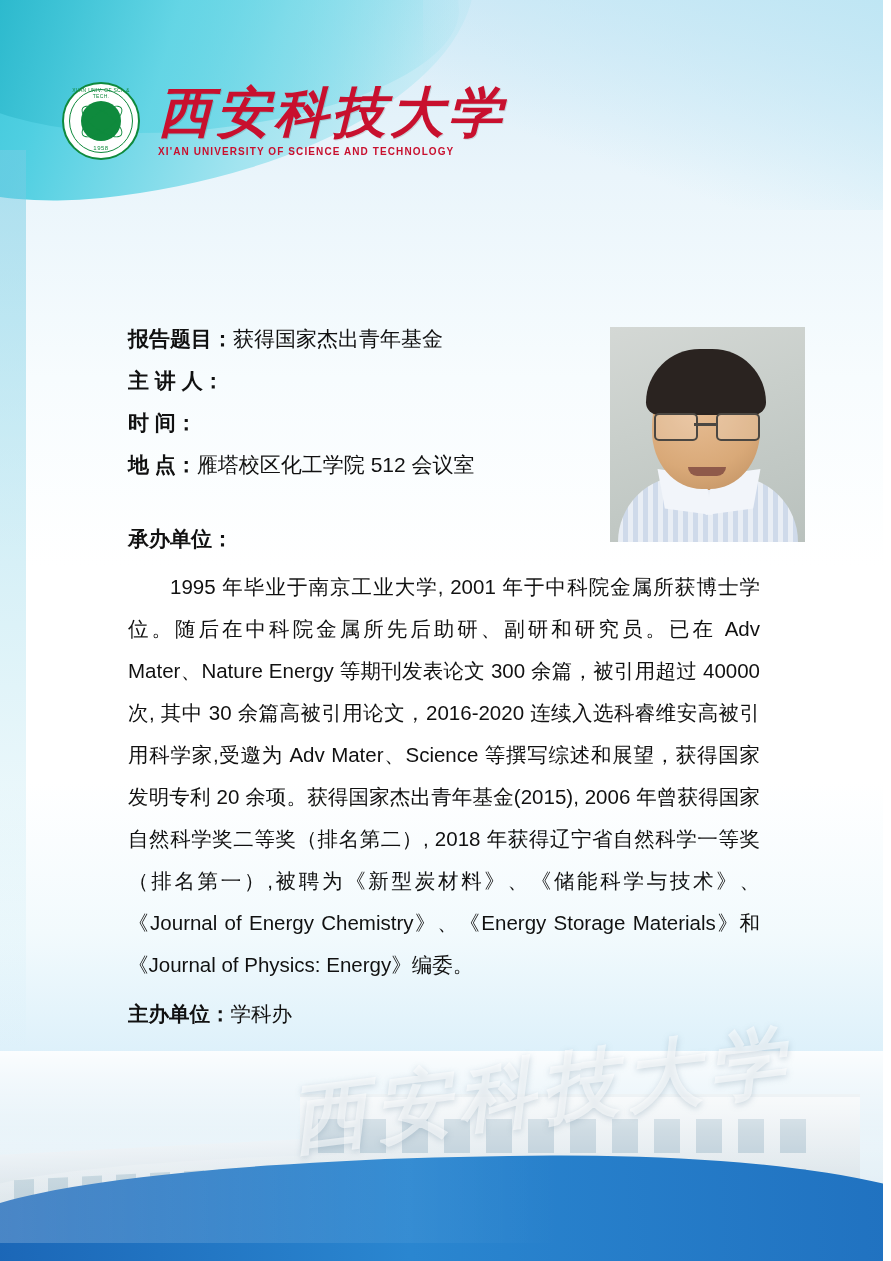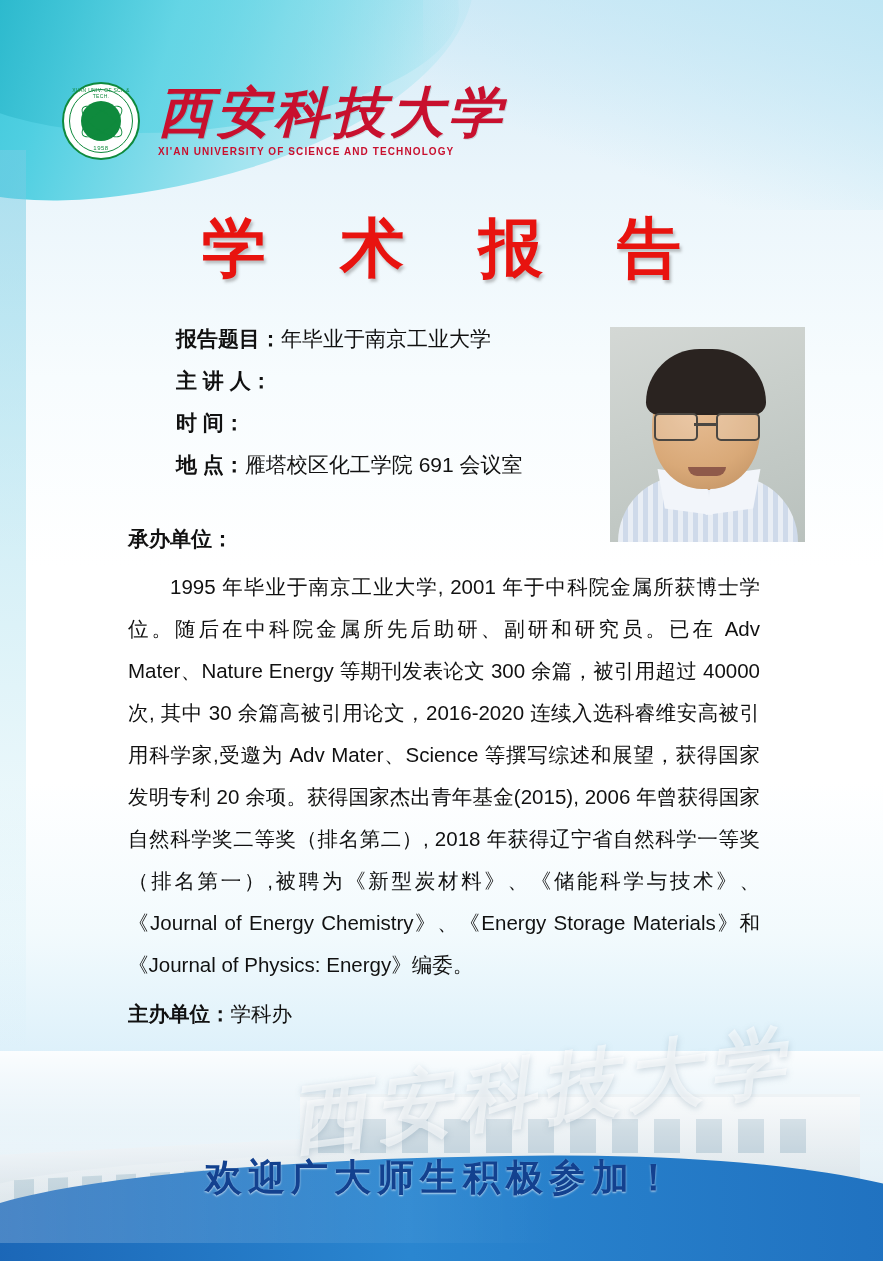--- a/index.html
+++ b/index.html
@@ -153,21 +153,20 @@
   }
 
   
   .info {
     position: absolute;
     top: 325px;
     left: 128px;
     width: 470px;
     font-size: 21px;
     color: #111;
-    margin-left: 48px;
   }
   .info-row {
     display: flex;
     align-items: baseline;
     margin-bottom: 14px;
     white-space: nowrap;
   }
   .info-label {
     font-weight: bold;
     flex: 0 0 auto;
@@ -382,36 +381,35 @@
       <span class="ring-txt">XI'AN UNIV. OF SCI. &amp; TECH.</span>
       <div class="inner"></div>
       <span class="yr">1958</span>
     </div>
     <div class="uni-block">
       <div class="uni-cn">西安科技大学</div>
       <div class="uni-en">XI'AN UNIVERSITY OF SCIENCE AND TECHNOLOGY</div>
     </div>
   </div>
 
-  <div class="title">学 术 报 告</div>
 
   <div class="info">
     <div class="info-row">
       <span class="info-label">报告题目：</span>
-      <span class="info-value">年毕业于南京工业大学</span>
+      <span class="info-value">获得国家杰出青年基金</span>
     </div>
     <div class="info-row">
       <span class="info-label">主 讲 人：</span>
     </div>
     <div class="info-row">
       <span class="info-label">时 间：</span>
     </div>
     <div class="info-row">
       <span class="info-label">地 点：</span>
-      <span class="info-value">雁塔校区化工学院 691 会议室</span>
+      <span class="info-value">雁塔校区化工学院 512 会议室</span>
     </div>
   </div>
 
   <div class="bio-head">承办单位：</div>
 
   <div class="portrait">
     <div class="p-shirt"></div>
     <div class="p-neck"></div>
     <div class="p-collar-l"></div>
     <div class="p-collar-r"></div>
@@ -472,14 +470,13 @@
     </div>
     <div class="bld-ground"></div>
     <div class="bld-fade"></div>
   </div>
 
   <div class="watermark">西安科技大学</div>
 
   <div class="ribbon"></div>
   <div class="ribbon-light"></div>
 
-  <div class="cta">欢迎广大师生积极参加！</div>
 </div>
 
 </body></html>

